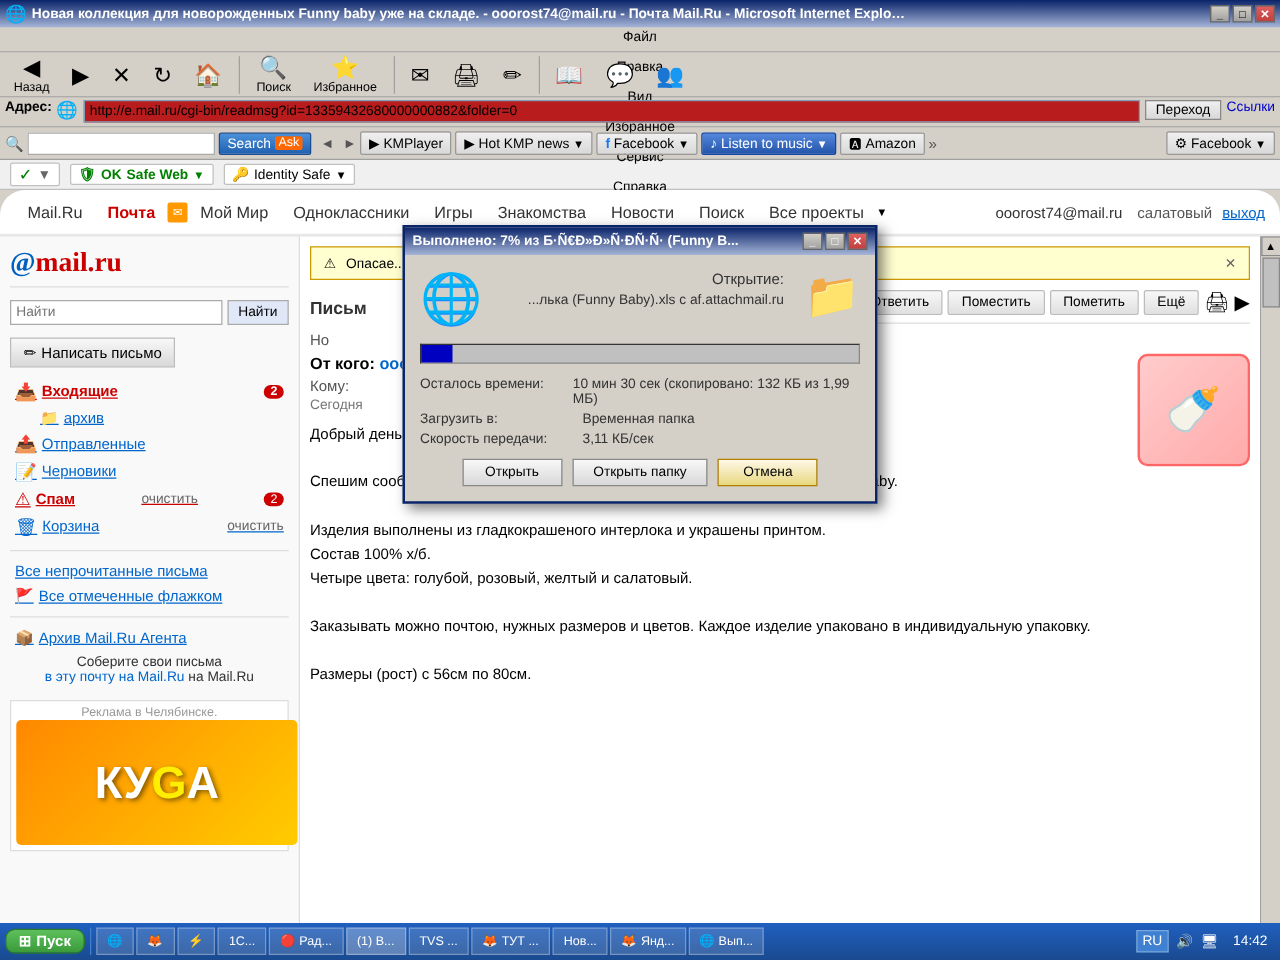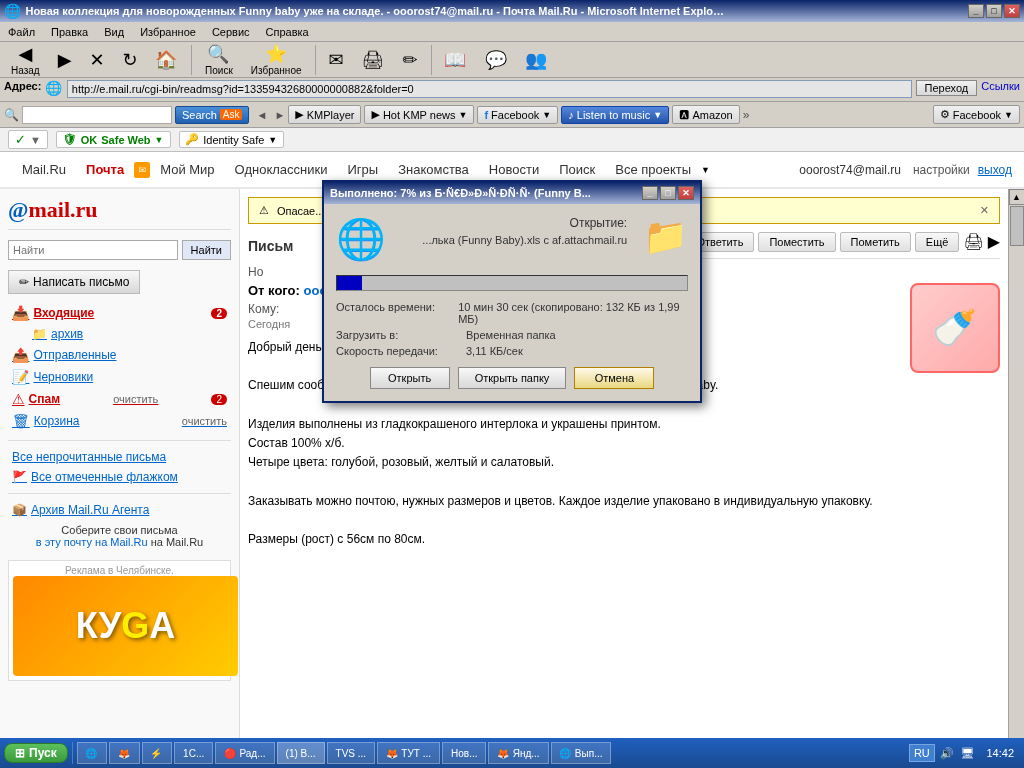--- a/index.html
+++ b/index.html
@@ -28,20 +28,21 @@
 
     
     .menu-bar {
       background: #d4d0c8;
       height: 20px;
       display: flex;
       align-items: center;
       padding: 0 4px;
       gap: 8px;
       border-bottom: 1px solid #a0a0a0;
+      flex-direction: column;
     }
     .menu-item { font-size: 11px; cursor: pointer; padding: 2px 4px; }
 
     
     .toolbar {
       background: #d4d0c8;
       height: 36px;
       display: flex;
       align-items: center;
       padding: 2px 4px;
@@ -64,21 +65,21 @@
       align-items: flex-start;
       padding: 2px 4px;
       gap: 4px;
       border-bottom: 1px solid #a0a0a0;
     }
     .address-label { font-size: 11px; font-weight: bold; }
     .address-input {
       flex: 1;
       height: 18px;
       border: 1px solid #7f9db9;
-      background: #e5e5e5;
+      background: #b91c1c;
       font-size: 11px;
       padding: 0 4px;
     }
     .address-go {
       padding: 1px 8px;
       background: linear-gradient(to bottom, #f0f0f0, #d8d8d8);
       border: 1px solid #888;
       font-size: 11px;
       cursor: pointer;
     }
@@ -327,20 +328,21 @@
 
     .browser-chrome {
       flex-shrink: 0;
     }
 
     .browser-content {
       flex: 1;
       overflow: hidden;
       display: flex;
       flex-direction: column;
+      border-radius: 20px;
     }
 
     .mail-inner {
       display: flex;
       flex: 1;
       overflow: hidden;
     }
 
     .sidebar-ad {
       background: white;
@@ -529,21 +531,21 @@
       <span style="display:inline-block;width:16px;height:16px;background:#ff9900;border-radius:2px;font-size:9px;text-align:center;line-height:16px;color:white;">✉</span>
       <span class="topnav-link">Мой Мир</span>
       <span class="topnav-link">Одноклассники</span>
       <span class="topnav-link">Игры</span>
       <span class="topnav-link">Знакомства</span>
       <span class="topnav-link">Новости</span>
       <span class="topnav-link">Поиск</span>
       <span class="topnav-link">Все проекты</span>
       <span style="font-size:9px;">▼</span>
       <span class="topnav-usermail" style="margin-left:auto;">ooorost74@mail.ru</span>
-      <span class="topnav-settings" style="margin-left:12px;">настройки</span>
+      <span class="topnav-settings" style="margin-left:12px;">салатовый</span>
       <span class="topnav-logout" style="margin-left:8px;">выход</span>
     </div>
 
     <div class="mail-inner">
 
       <div class="mail-sidebar">
 
         <div style="display:flex;align-items:center;gap:6px;margin-bottom:10px;padding-bottom:6px;border-bottom:1px solid #ddd;">
           <span style="color:#c00;font-size:22px;font-weight:bold;font-family:Georgia,serif;"><span style="color:#0060c0;">@</span>mail.ru</span>
         </div>

